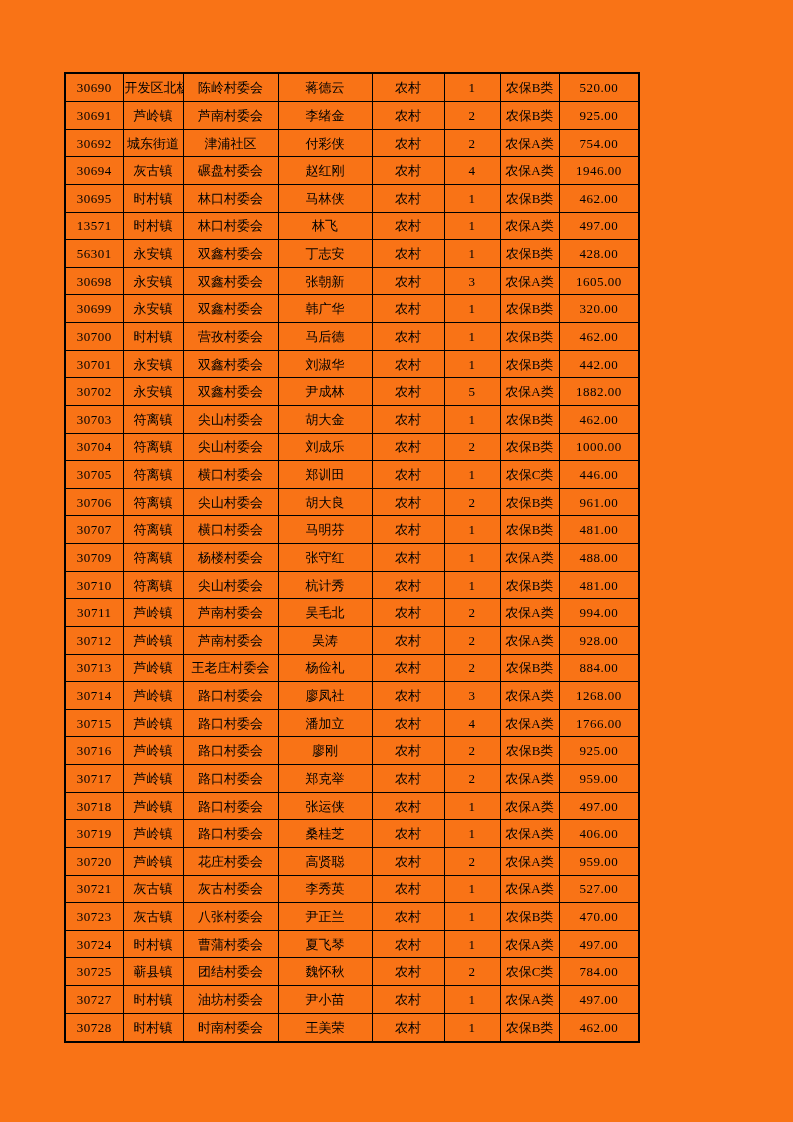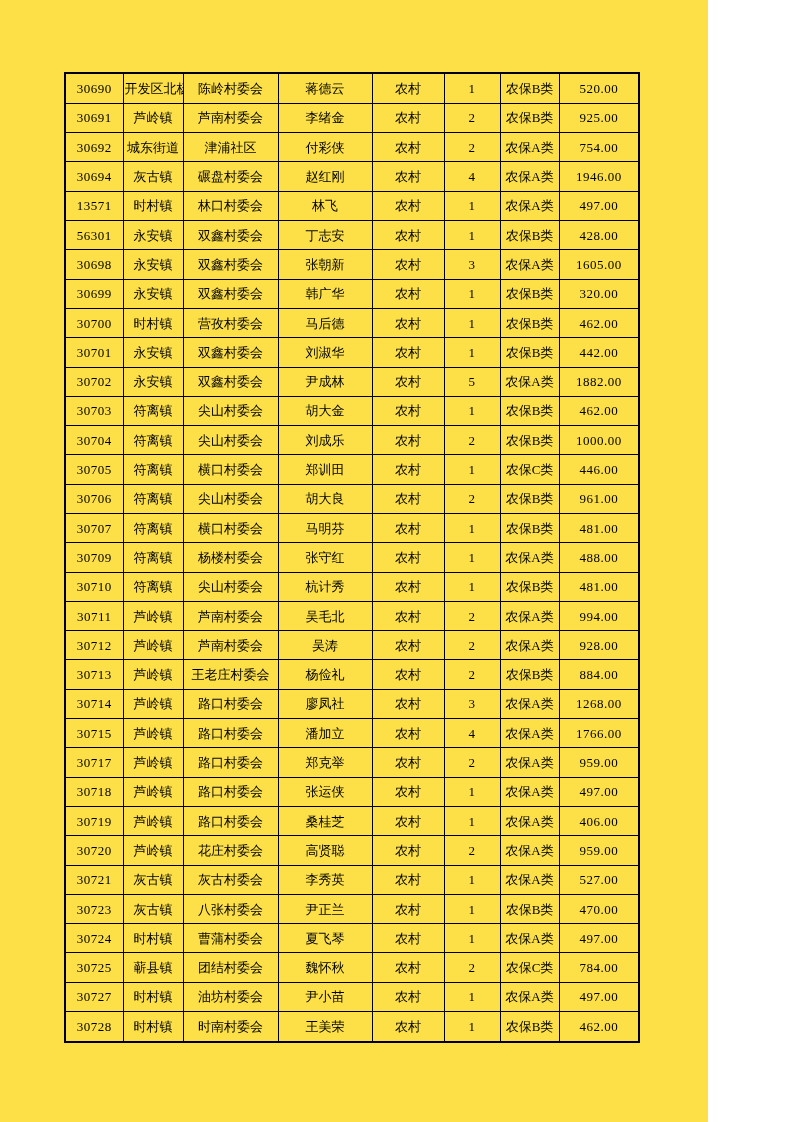--- a/index.html
+++ b/index.html
@@ -11,23 +11,23 @@
     width: 793px;
     height: 1122px;
     position: relative;
     font-family: "Liberation Serif", "DejaVu Serif", serif;
     color: #000000;
   }
   .sheet {
     position: absolute;
     left: 0;
     top: 0;
-    width: 708px;
+    width: 793px;
     height: 1122px;
-    background: #fde047;
+    background: #f97316;
   }
   table.grid {
     position: absolute;
     left: 64px;
     top: 72px;
     width: 574px;
     height: 971px;
     border-collapse: collapse;
     table-layout: fixed;
     border: 2px solid #000000;
@@ -97,20 +97,30 @@
           <td class="num">30694</td>
           <td>灰古镇</td>
           <td>碾盘村委会</td>
           <td>赵红刚</td>
           <td>农村</td>
           <td class="num">4</td>
           <td>农保A类</td>
           <td class="num">1946.00</td>
         </tr>
         <tr>
+          <td class="num">30695</td>
+          <td>时村镇</td>
+          <td>林口村委会</td>
+          <td>马林侠</td>
+          <td>农村</td>
+          <td class="num">1</td>
+          <td>农保B类</td>
+          <td class="num">462.00</td>
+        </tr>
+        <tr>
           <td class="num">13571</td>
           <td>时村镇</td>
           <td>林口村委会</td>
           <td>林飞</td>
           <td>农村</td>
           <td class="num">1</td>
           <td>农保A类</td>
           <td class="num">497.00</td>
         </tr>
         <tr>
@@ -285,20 +295,30 @@
         </tr>
         <tr>
           <td class="num">30715</td>
           <td>芦岭镇</td>
           <td>路口村委会</td>
           <td>潘加立</td>
           <td>农村</td>
           <td class="num">4</td>
           <td>农保A类</td>
           <td class="num">1766.00</td>
+        </tr>
+        <tr>
+          <td class="num">30716</td>
+          <td>芦岭镇</td>
+          <td>路口村委会</td>
+          <td>廖刚</td>
+          <td>农村</td>
+          <td class="num">2</td>
+          <td>农保B类</td>
+          <td class="num">925.00</td>
         </tr>
         <tr>
           <td class="num">30717</td>
           <td>芦岭镇</td>
           <td>路口村委会</td>
           <td>郑克举</td>
           <td>农村</td>
           <td class="num">2</td>
           <td>农保A类</td>
           <td class="num">959.00</td>

